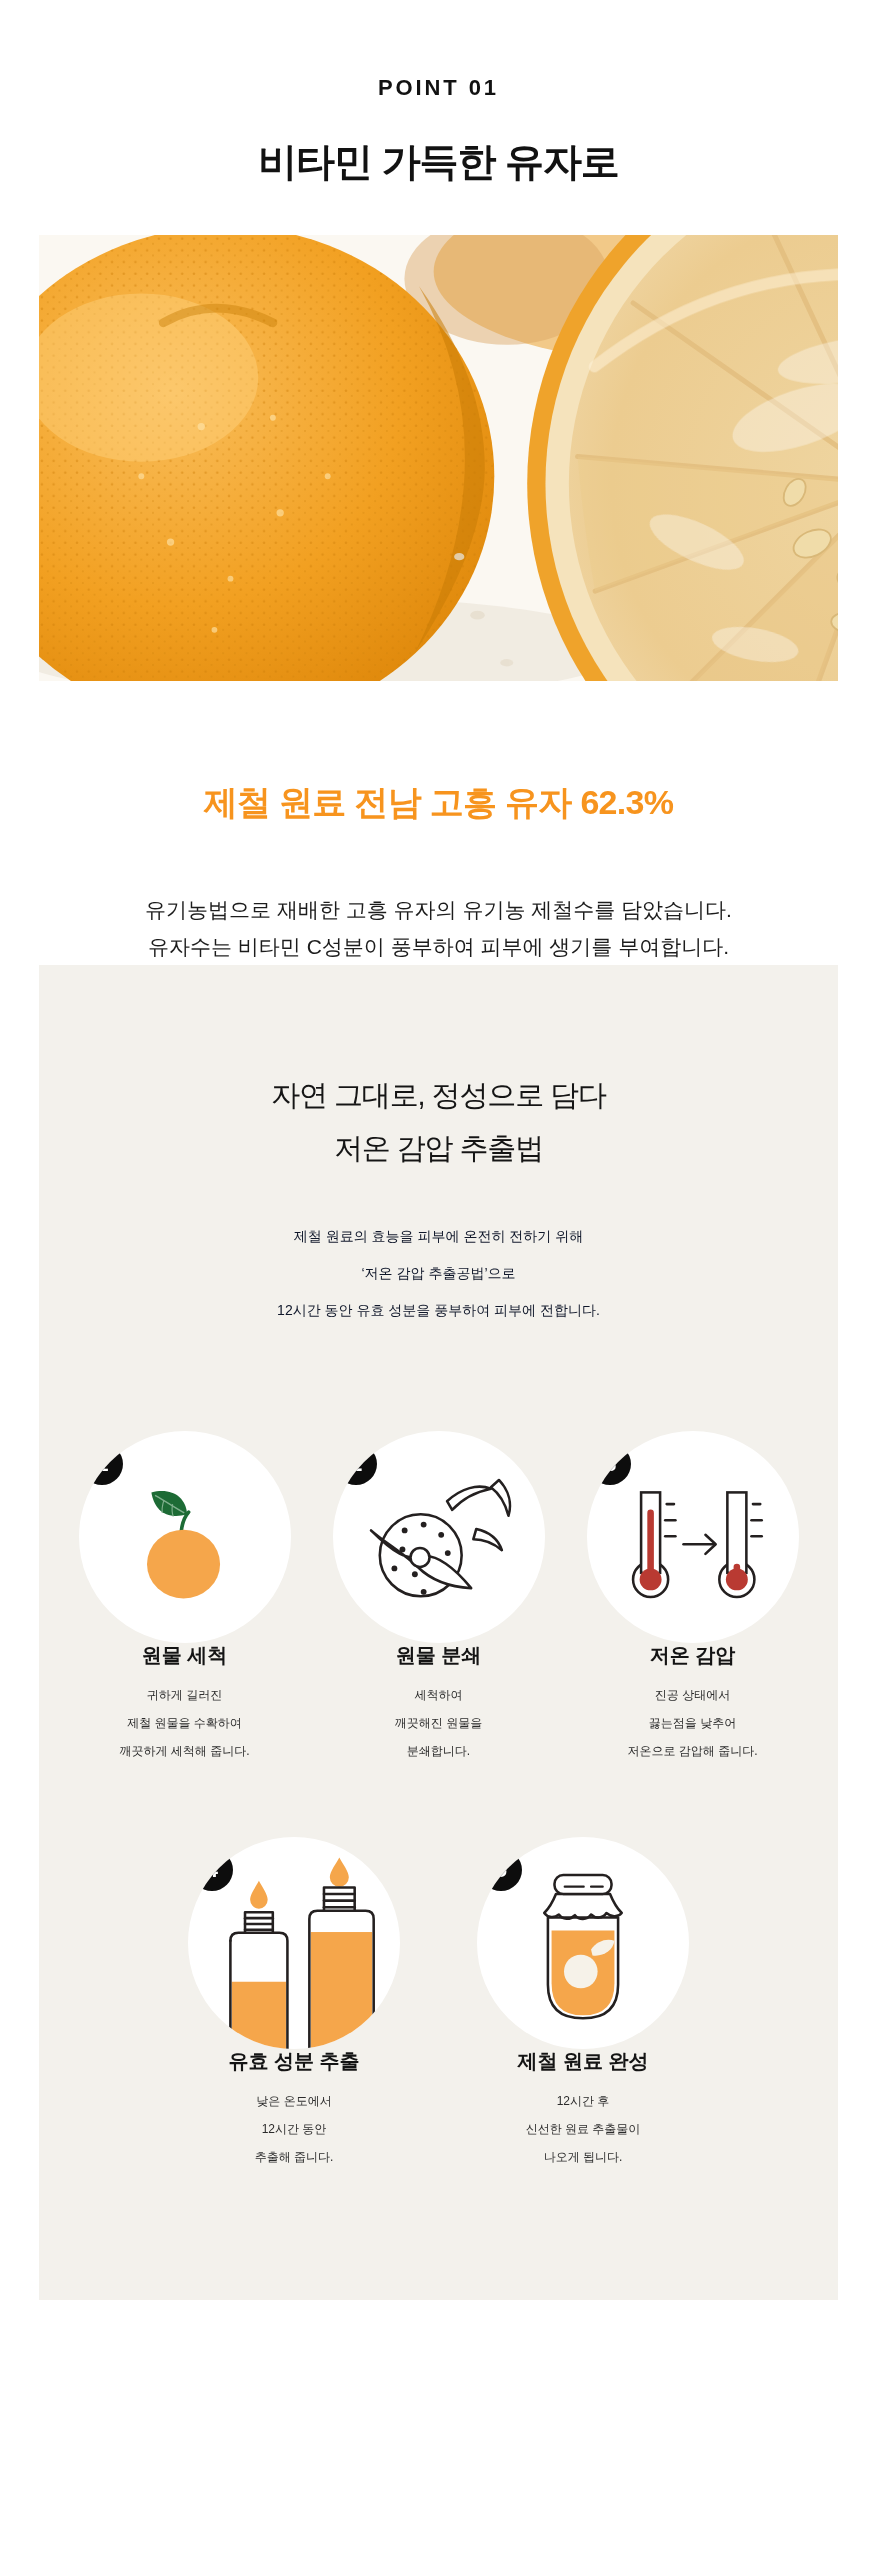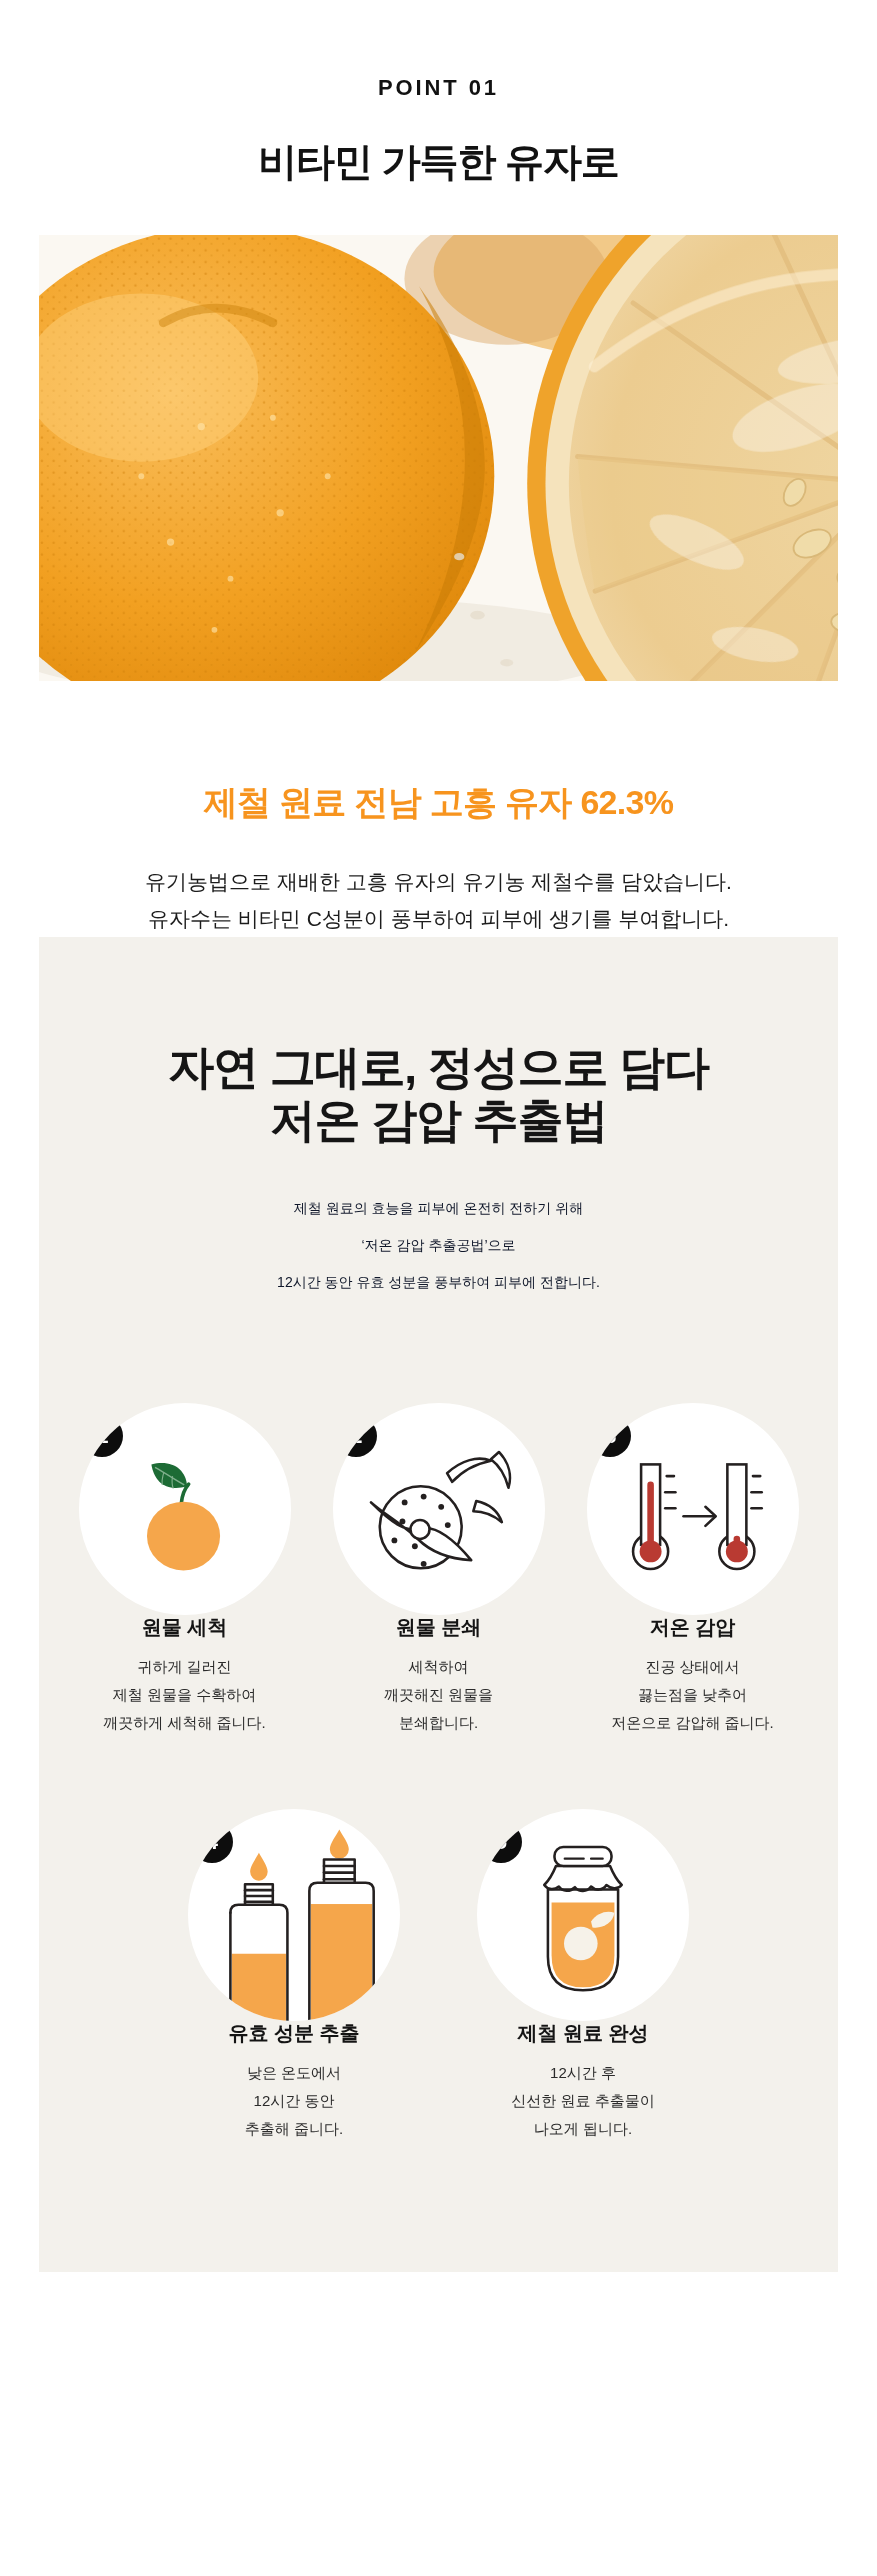--- a/index.html
+++ b/index.html
@@ -11,38 +11,38 @@
   .point-label{font-size:22px;font-weight:700;letter-spacing:2.9px;line-height:29px;color:#121212;}
   .headline{margin:32px 0 0 0;font-size:39px;line-height:56px;font-weight:800;letter-spacing:-1.1px;color:#121212;text-align:center;}
 
   
   .photo{margin-top:45px;height:446px;line-height:0;}
   .photo svg{display:block;}
 
   
   .ingredient{text-align:center;background:#ffffff;}
   .ingredient-title{margin-top:101px;font-size:34px;line-height:41px;font-weight:800;letter-spacing:-0.7px;color:#F7941E;}
-  .ingredient-body{margin-top:40px;font-size:21px;line-height:37px;color:#1c1c1c;}
+  .ingredient-body{margin-top:68px;font-size:21px;line-height:37px;color:#1c1c1c;}
   .ingredient-note{margin-top:34px;font-size:15.4px;line-height:19px;color:#bdbcb8;}
 
   
   .process{background:#F3F1EC;text-align:center;padding-top:104px;padding-bottom:129px;}
-  .process-heading{font-size:46px;line-height:53px;font-weight:700;letter-spacing:-1.1px;color:#151515;}
+  .process-heading{font-size:29px;line-height:53px;font-weight:400;letter-spacing:-1.1px;color:#151515;}
   .process-body{margin-top:43px;font-size:14px;line-height:37px;color:#0f172a;}
 
   .steps-row{display:flex;justify-content:center;align-items:flex-start;}
   .steps-row.row1{margin-top:102px;}
   .steps-row.row2{margin-top:72px;gap:35px;}
   .step{width:254px;flex:0 0 auto;}
   .step-circle{position:relative;width:212px;height:212px;margin:0 auto;background:#ffffff;border-radius:50%;overflow:hidden;}
   .step-badge{position:absolute;left:2.9px;top:11.7px;width:42px;height:42px;border-radius:50%;background:#0d0d0d;color:#ffffff;
               display:flex;align-items:center;justify-content:center;font-size:22px;font-weight:700;}
   .step-icon{position:absolute;left:0;top:0;width:212px;height:212px;}
   .step-title{font-size:20px;line-height:25px;font-weight:700;color:#141414;}
-  .step-desc{margin-top:13px;font-size:15px;line-height:28px;color:#2b2b2b;}
+  .step-desc{margin-top:13px;font-size:12px;line-height:28px;color:#2b2b2b;}
 </style>
 </head>
 <body>
 
 <div class="page">
 
   <section class="intro">
     <div class="point-label">POINT 01</div>
     <h1 class="headline">
       <div>비타민 가득한 유자로</div>

